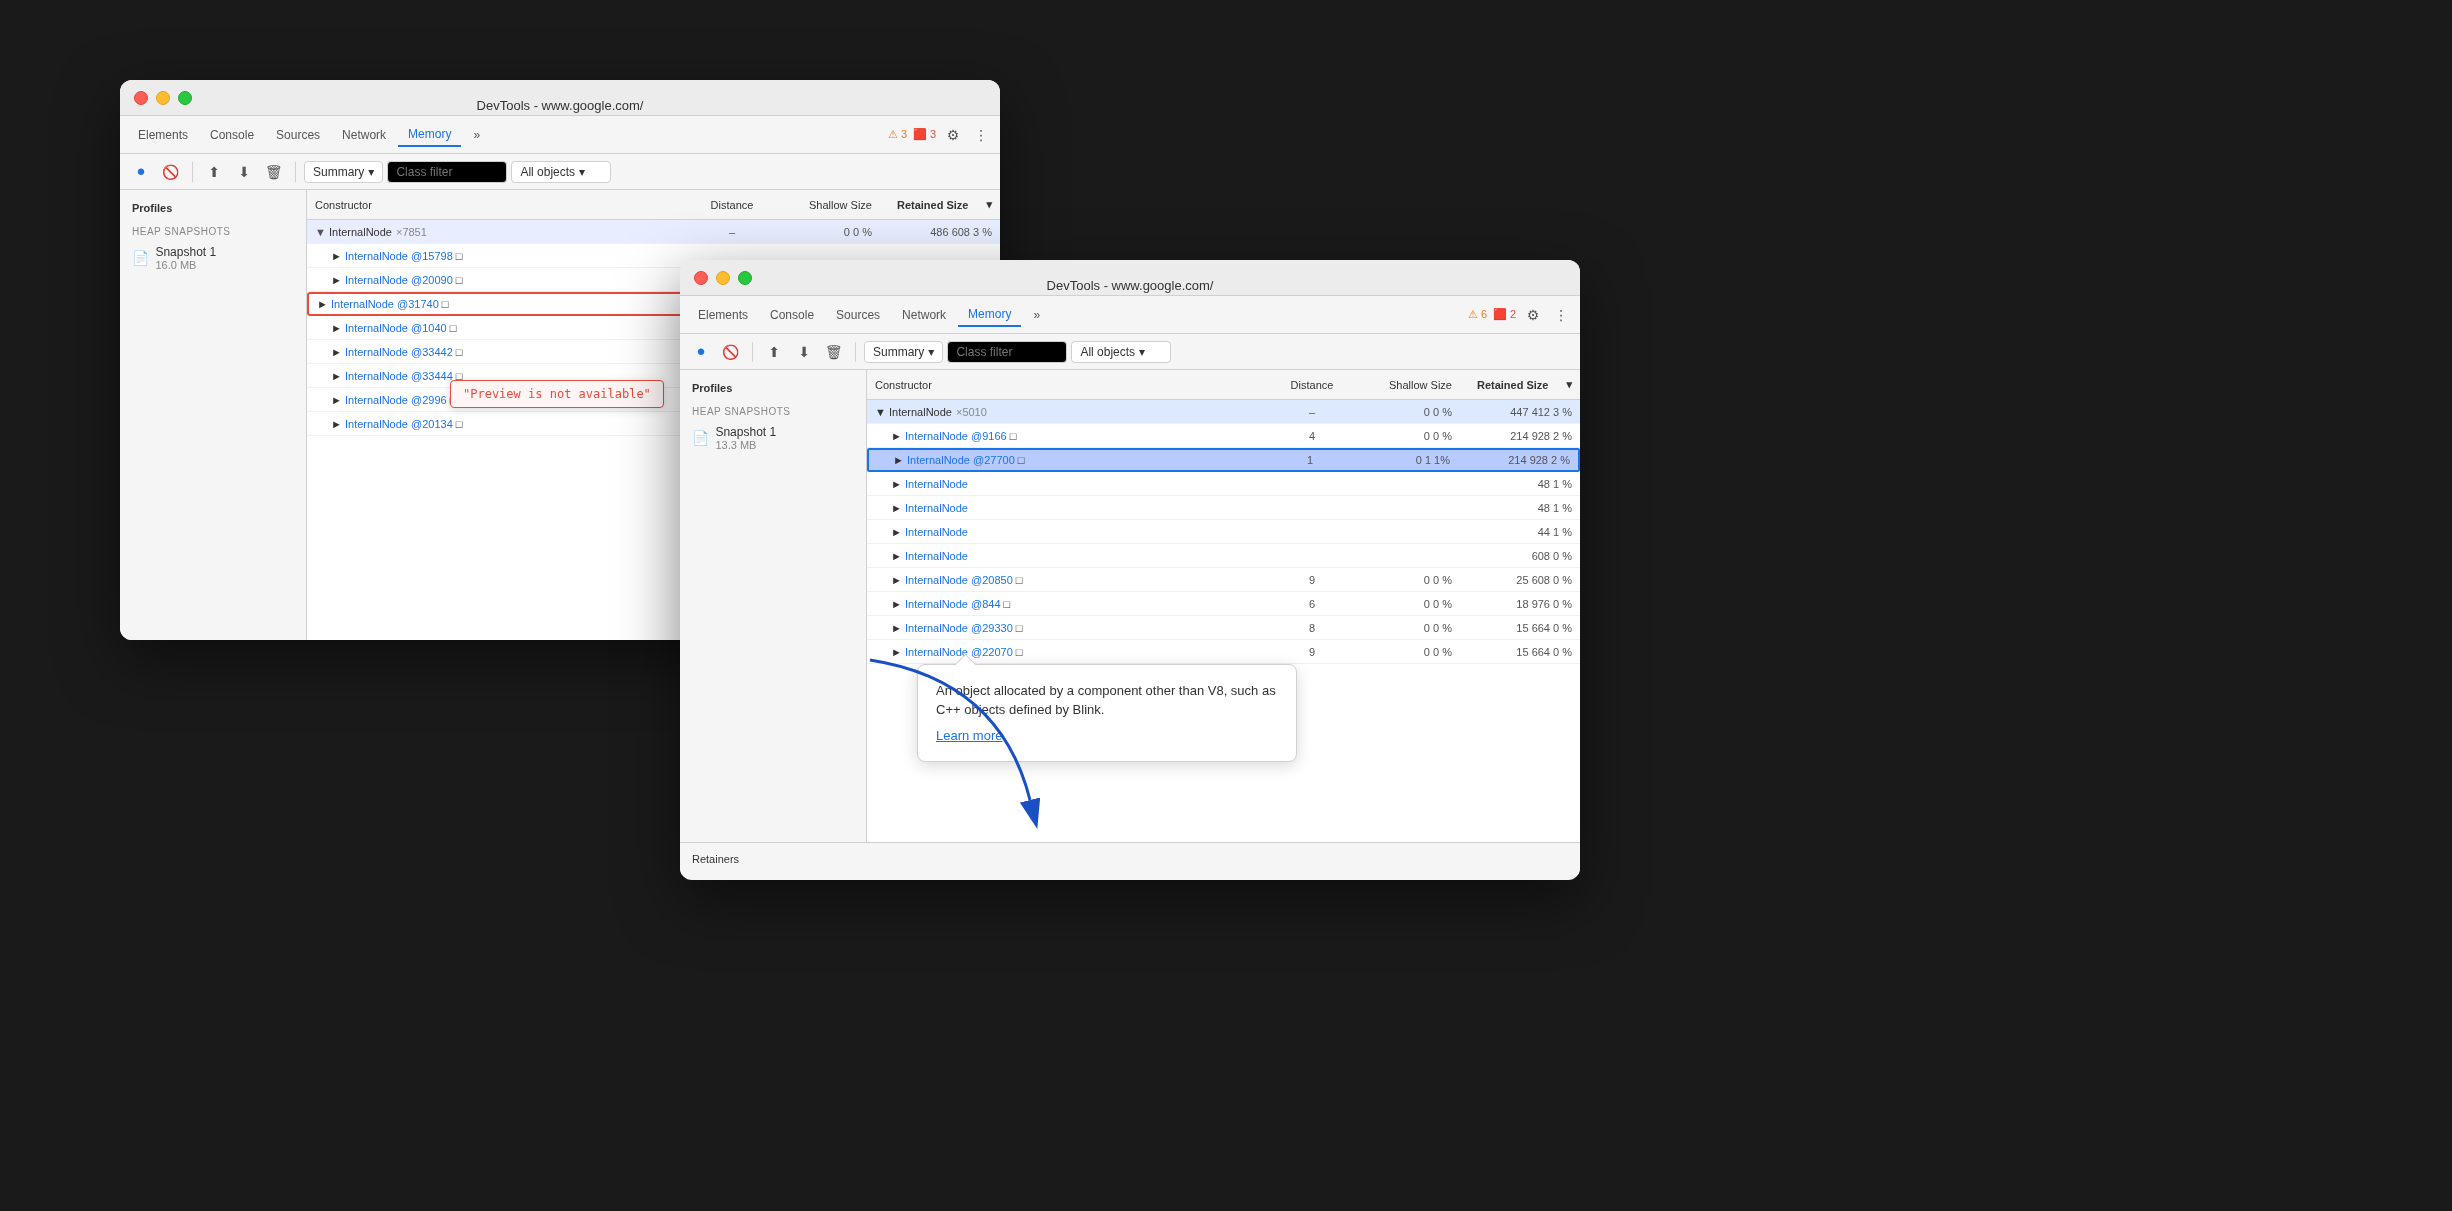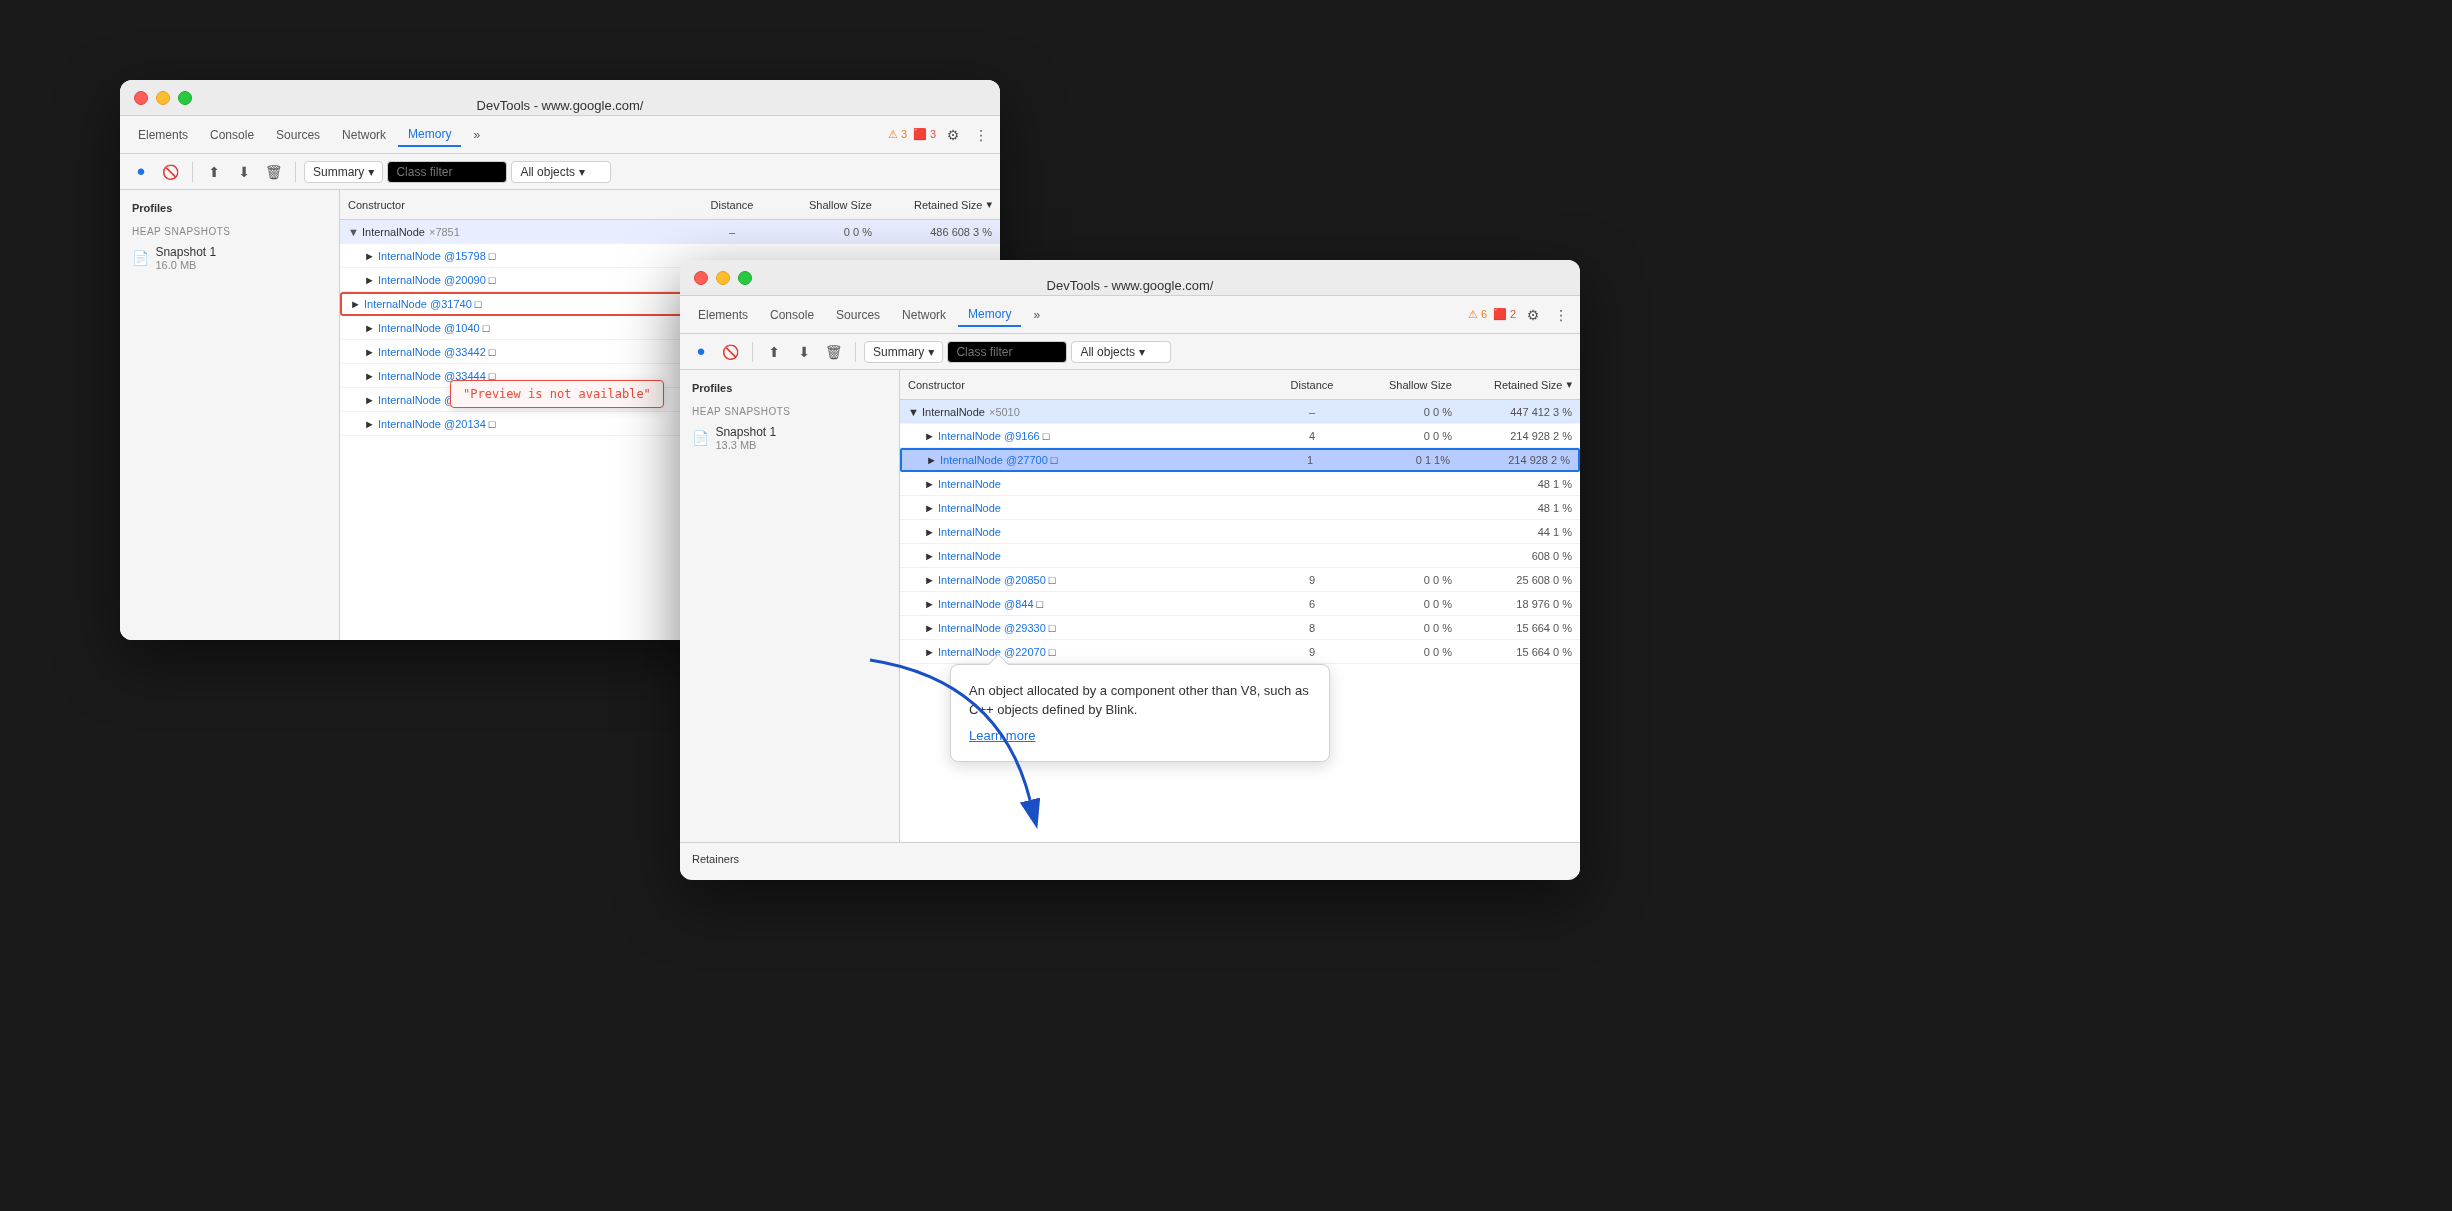--- a/index.html
+++ b/index.html
@@ -146,21 +146,21 @@
     }
 
     
     .devtools-body {
       display: flex;
       height: calc(100% - 110px);
     }
 
     
     .sidebar {
-      width: 220px;
+      width: 187px;
       border-right: 1px solid #d0d0d0;
       background: #f5f5f5;
       padding: 8px 0;
       flex-shrink: 0;
     }
     .sidebar-title {
       font-size: 11px;
       color: #333;
       font-weight: 600;
       padding: 4px 12px;
@@ -199,21 +199,21 @@
       display: flex;
       align-items: center;
       background: #f5f5f5;
       border-bottom: 1px solid #d0d0d0;
       height: 30px;
       padding: 0 8px;
     }
     .col-constructor { flex: 1; font-size: 11px; color: #333; font-weight: 500; }
     .col-distance { width: 80px; text-align: center; font-size: 11px; color: #333; font-weight: 500; }
     .col-shallow { width: 100px; text-align: right; font-size: 11px; color: #333; font-weight: 500; }
-    .col-retained { width: 120px; text-align: right; font-size: 11px; color: #333; font-weight: 400; display: flex; align-items: center; justify-content: flex-end; gap: 4px; }
+    .col-retained { width: 120px; text-align: right; font-size: 11px; color: #333; font-weight: 700; display: flex; align-items: center; justify-content: flex-end; gap: 18px; }
 
     
     .table-body { flex: 1; overflow-y: auto; background: #fff; }
     .table-row {
       display: flex;
       align-items: center;
       height: 24px;
       padding: 0 8px;
       border-bottom: 1px solid #f0f0f0;
       font-size: 11px;

